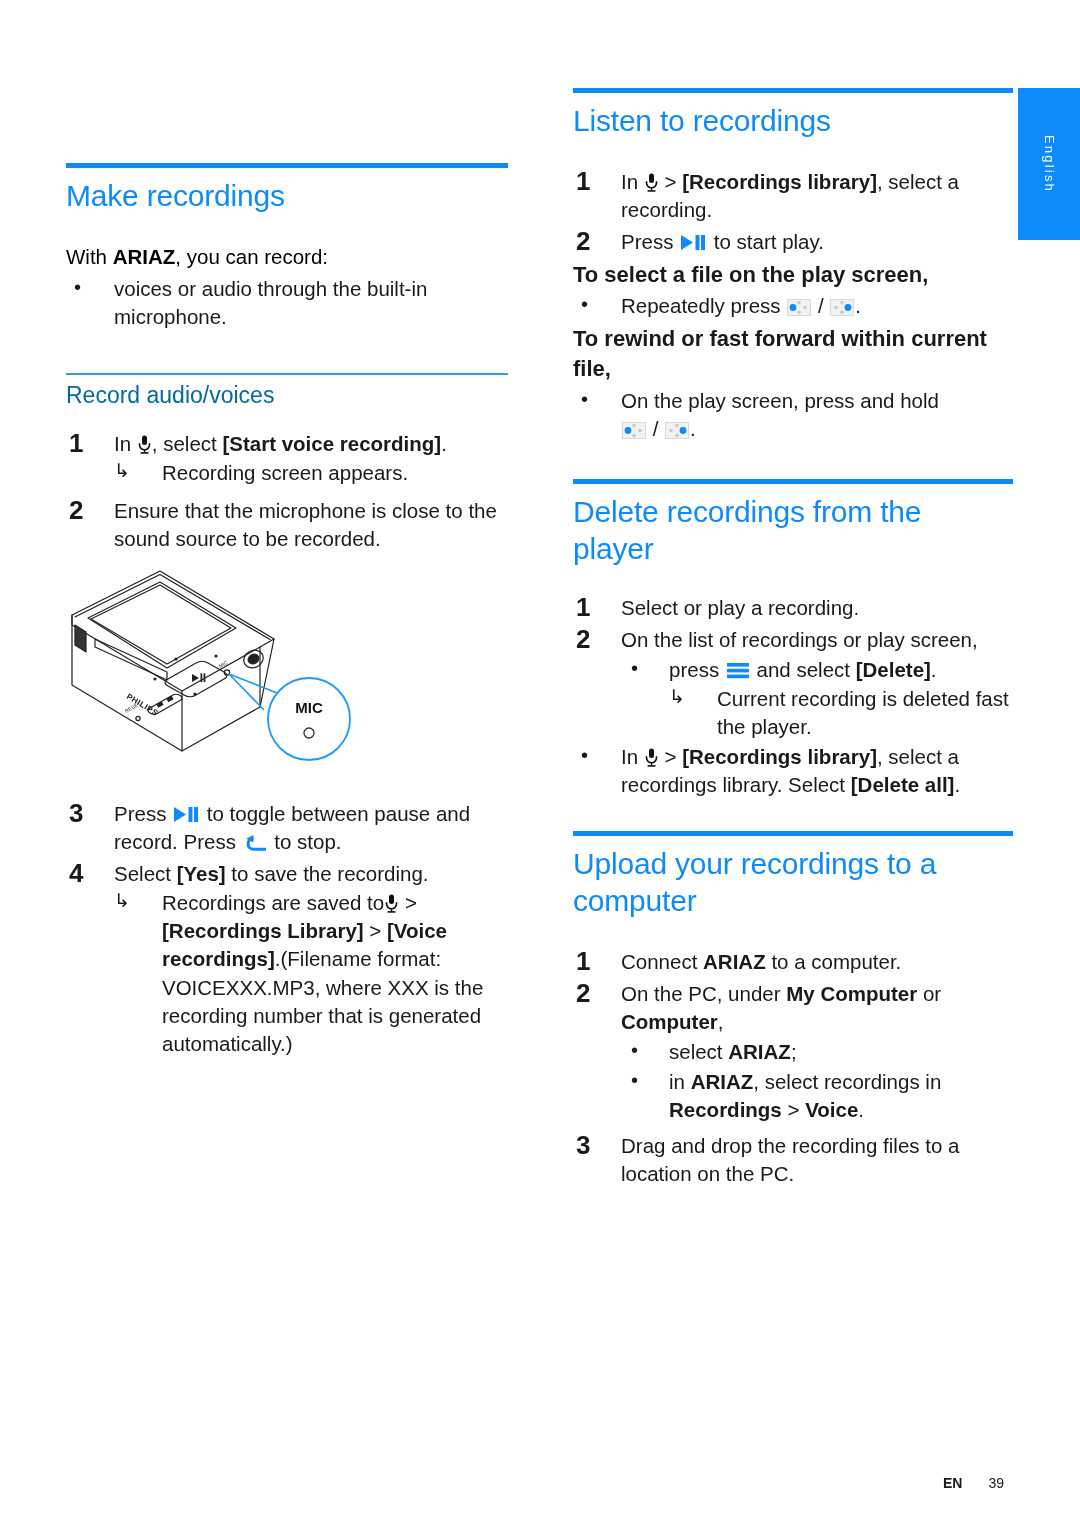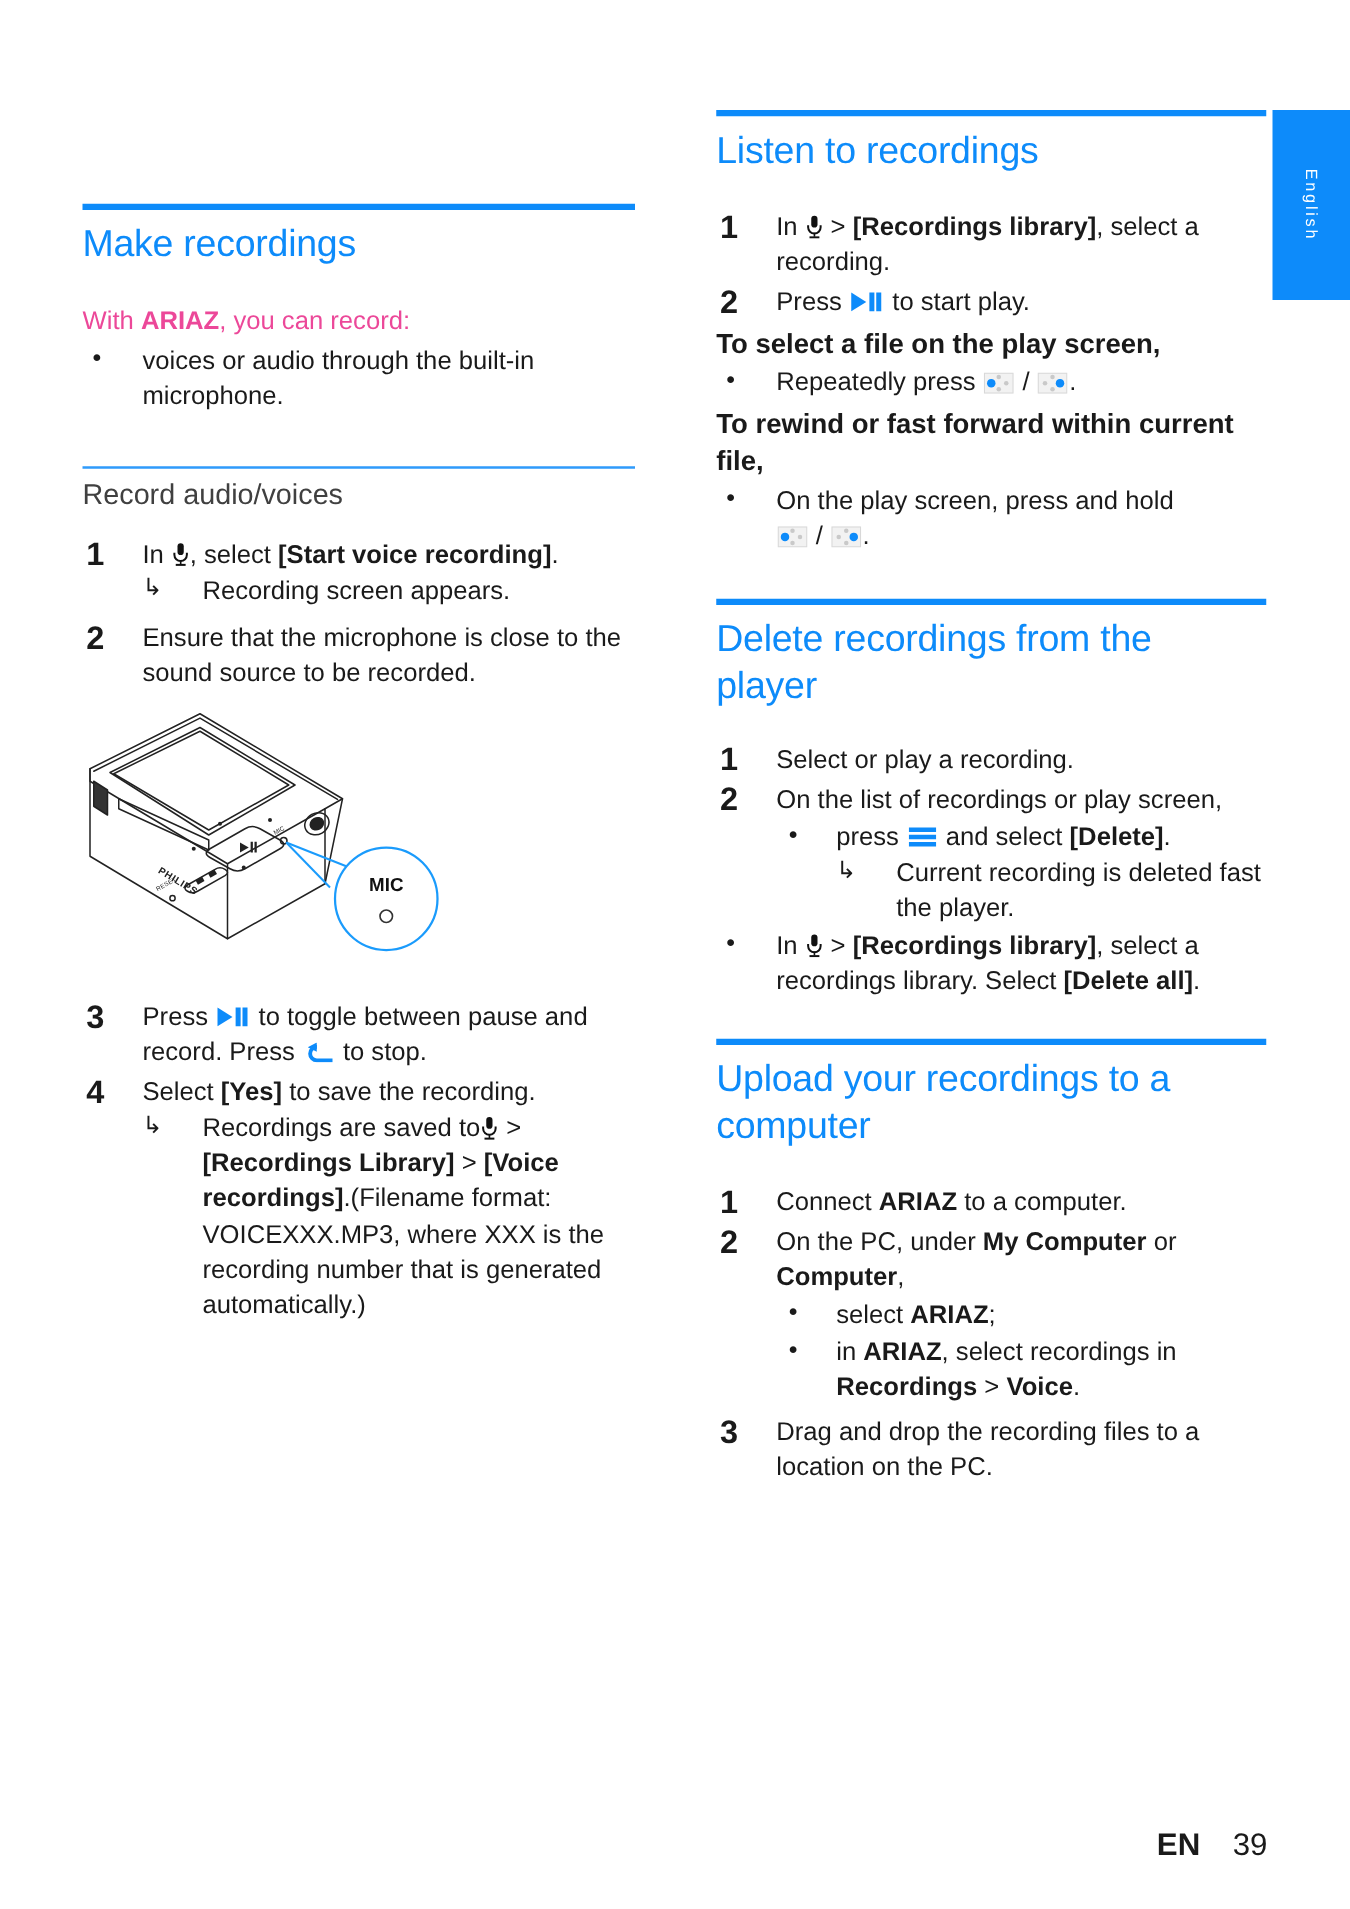--- a/index.html
+++ b/index.html
@@ -81,30 +81,30 @@
     font-size: 30px;
     line-height: 1.23;
     color: #0d8bfa;
     font-weight: 400;
     letter-spacing: -0.2px;
   }
   h3.subsect {
     margin: 7px 0 0 0;
     font-size: 23px;
     line-height: 1.2;
-    color: #404040;
+    color: #0369a1;
     font-weight: 400;
   }
 
   
   p.body {
     margin: 0;
     font-size: 20.5px;
     line-height: 1.37;
-    color: #ec4899;
+    color: #000000;
     font-weight: 400;
   }
   .b { font-weight: bold; text-align: center; }
   .nitem {
     position: relative;
     padding-left: 48px;
     margin-top: 6px;
     font-size: 20.5px;
     line-height: 1.37;
   }
@@ -185,23 +185,23 @@
     position: relative;
     width: 340px;
     height: 225px;
     margin-top: 14px;
     margin-left: -2px;
   }
 
   
   .footer {
     position: absolute;
-    right: 66px;
+    right: 76px;
     bottom: 36px;
-    font-size: 25px;
+    font-size: 14px;
     white-space: nowrap;
   }
   .footer .lang { font-weight: bold; }
   .footer .pg { margin-left: 26px; font-weight: 400; }
 </style>
 </head>
 <body>
 
 <div class="page">
 

